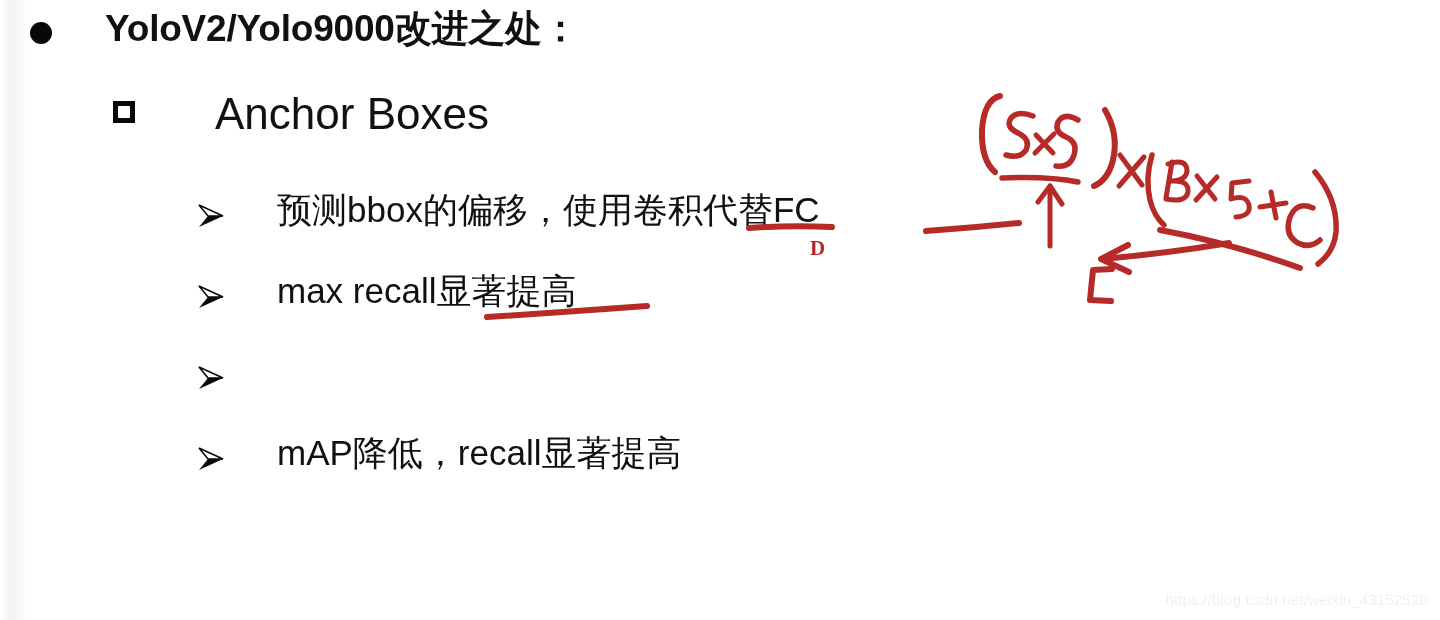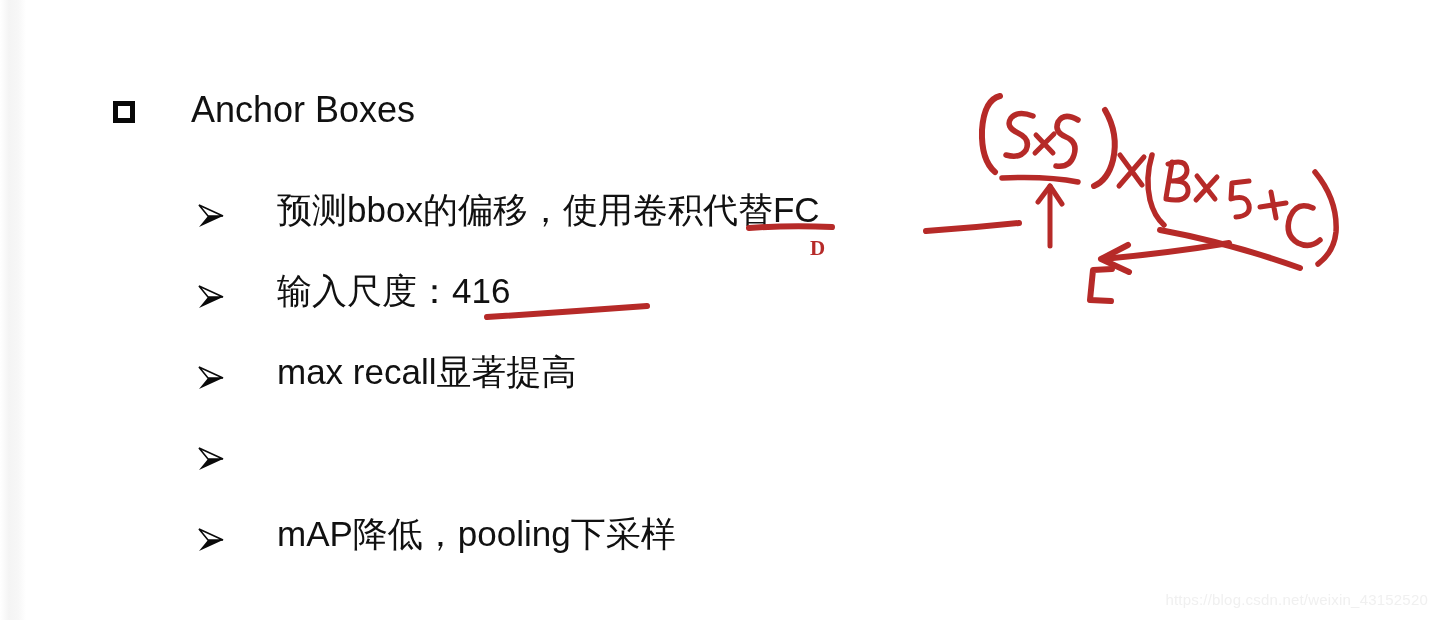--- a/index.html
+++ b/index.html
@@ -67,22 +67,22 @@
   .bullet-square {
     width: 22px;
     height: 22px;
     border: 5px solid #080808;
     background: #ffffff;
     box-sizing: border-box;
     margin-top: 13px;
     flex: 0 0 auto;
   }
   .sub-text {
-    margin-left: 56px;
-    font-size: 36px;
+    margin-left: 80px;
+    font-size: 44px;
     line-height: 1.2;
     white-space: nowrap;
   }
 
   
   .items {
     position: absolute;
     left: 196px;
     top: 170px;
   }
@@ -137,47 +137,42 @@
     font-family: "Liberation Sans", sans-serif;
   }
 </style>
 </head>
 <body>
 
 <div class="left-edge-band"></div>
 
 <div class="slide">
 
+  <div class="title-row">
+    <span class="bullet-disc"></span>
+    <span class="title-text">YoloV2/Yolo9000改进之处：</span>
+  </div>
 
   <div class="sub-row">
     <span class="bullet-square"></span>
     <span class="sub-text">Anchor Boxes</span>
   </div>
 
   <div class="items">
 
     <div class="item-row">
       <span class="bullet-arrow">
         <svg width="30" height="30" viewBox="0 0 30 30" aria-hidden="true">
           <path d="M3 4 L27 15 L3 26 L12 15 Z" fill="#0a0a0a"></path>
           <path d="M3 4 L27 15 L12 15 Z" fill="#ffffff" stroke="#0a0a0a" stroke-width="1.6"></path>
         </svg>
       </span>
       <span class="item-text">预测bbox的偏移，使用卷积代替FC</span>
     </div>
 
-    <div class="item-row">
-      <span class="bullet-arrow">
-        <svg width="30" height="30" viewBox="0 0 30 30" aria-hidden="true">
-          <path d="M3 4 L27 15 L3 26 L12 15 Z" fill="#0a0a0a"></path>
-          <path d="M3 4 L27 15 L12 15 Z" fill="#ffffff" stroke="#0a0a0a" stroke-width="1.6"></path>
-        </svg>
-      </span>
-      <span class="item-text">输入尺度：416</span>
-    </div>
 
     <div class="item-row">
       <span class="bullet-arrow">
         <svg width="30" height="30" viewBox="0 0 30 30" aria-hidden="true">
           <path d="M3 4 L27 15 L3 26 L12 15 Z" fill="#0a0a0a"></path>
           <path d="M3 4 L27 15 L12 15 Z" fill="#ffffff" stroke="#0a0a0a" stroke-width="1.6"></path>
         </svg>
       </span>
       <span class="item-text">max recall显著提高</span>
     </div>
@@ -191,21 +186,21 @@
       </span>
     </div>
 
     <div class="item-row">
       <span class="bullet-arrow">
         <svg width="30" height="30" viewBox="0 0 30 30" aria-hidden="true">
           <path d="M3 4 L27 15 L3 26 L12 15 Z" fill="#0a0a0a"></path>
           <path d="M3 4 L27 15 L12 15 Z" fill="#ffffff" stroke="#0a0a0a" stroke-width="1.6"></path>
         </svg>
       </span>
-      <span class="item-text">mAP降低，pooling下采样</span>
+      <span class="item-text">mAP降低，recall显著提高</span>
     </div>
 
   </div>
 
   <svg class="ink-layer" viewBox="0 0 1440 620">
     <g stroke="#b62a28" fill="none" stroke-linecap="round" stroke-linejoin="round">
 
       <path d="M749 228 Q790 225 832 227" stroke-width="6"></path>
 
       <path d="M926 231 Q972 228 1019 223" stroke-width="6"></path>

